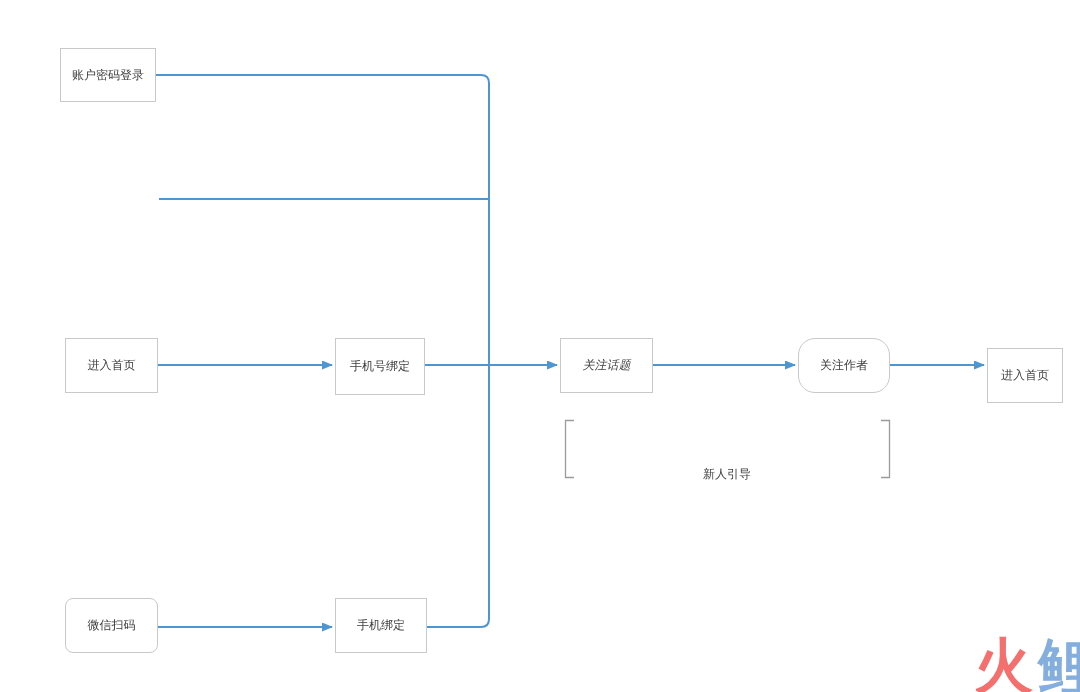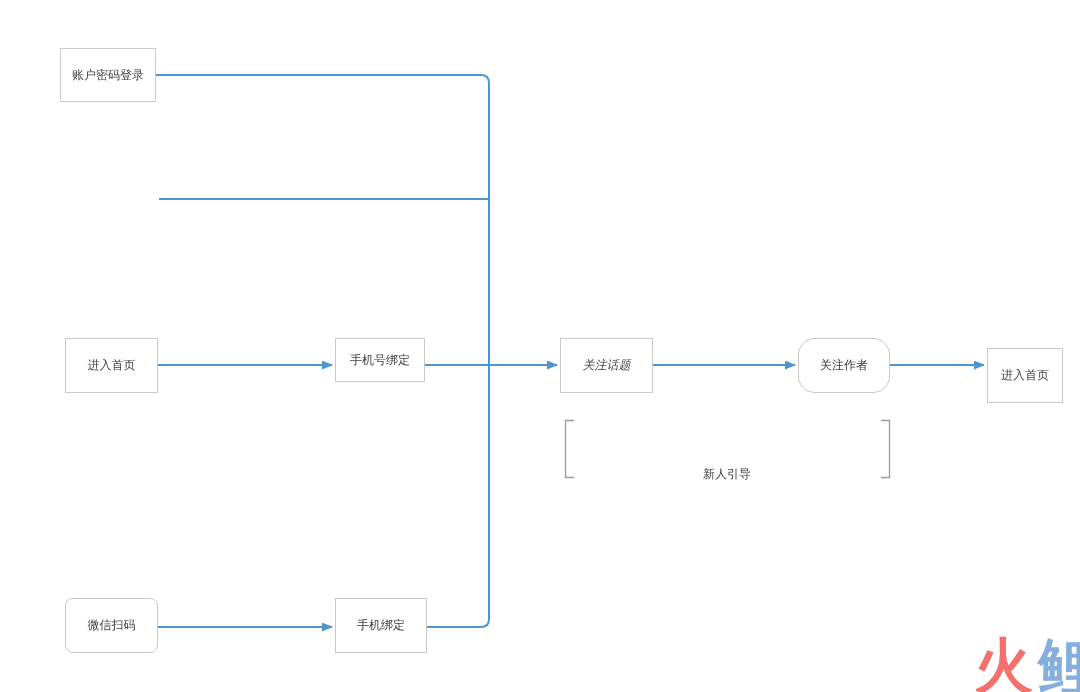--- a/index.html
+++ b/index.html
@@ -60,21 +60,21 @@
 
   <div class="node" style="left:40px;  top:48px;  width:96px; height:54px;">
     <span>账户密码登录</span>
   </div>
 
 
   <div class="node" style="left:45px;  top:338px; width:93px; height:55px;">
     <span>进入首页</span>
   </div>
 
-  <div class="node" style="left:315px; top:338px; width:90px; height:44px;">
+  <div class="node" style="left:315px; top:338px; width:90px; height:57px;">
     <span>手机号绑定</span>
   </div>
 
   <div class="node" style="left:540px; top:338px; width:93px; height:55px;font-style:italic;">
     <span>关注话题</span>
   </div>
 
   <div class="node" style="left:778px; top:338px; width:92px; height:55px;border-radius:17px;">
     <span>关注作者</span>
   </div>

